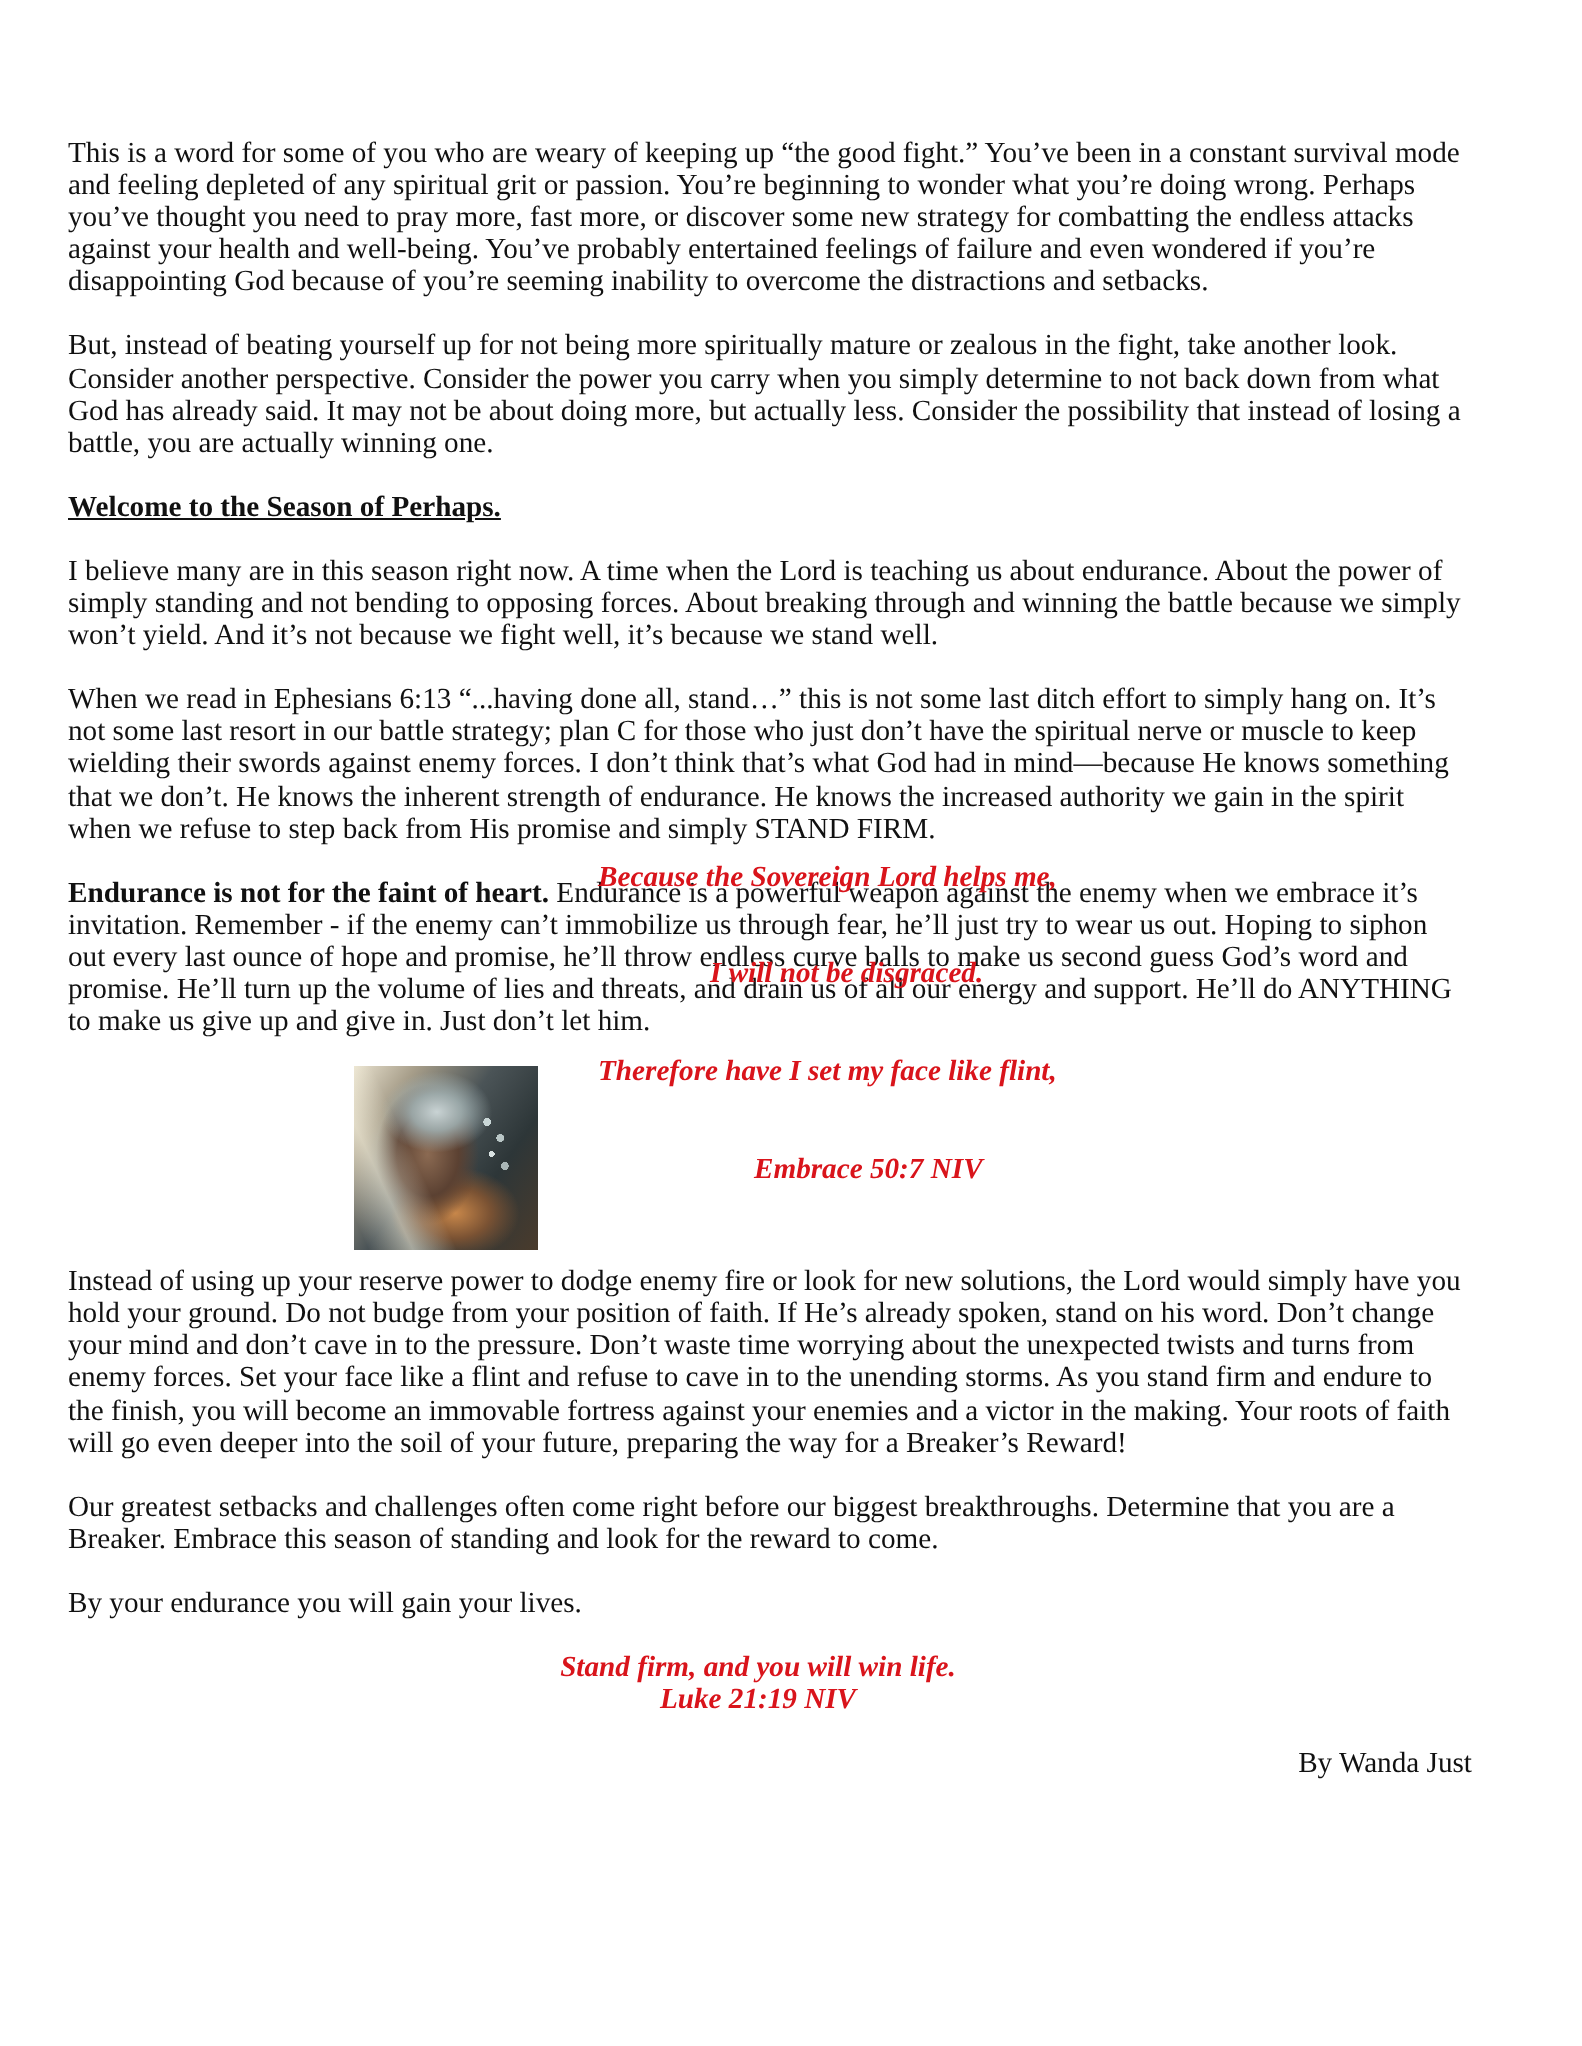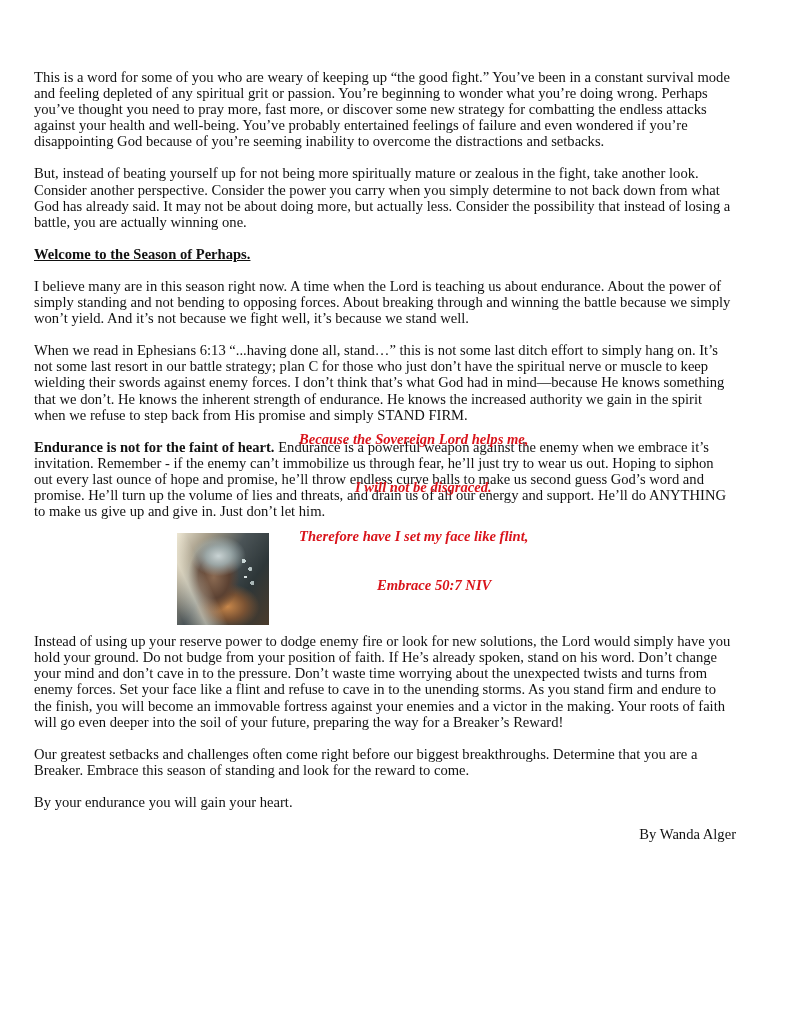--- a/index.html
+++ b/index.html
@@ -135,18 +135,22 @@
       <div class="q2">I will not be disgraced.</div>
       <div class="q3">Therefore have I set my face like flint,</div>
       <div class="q5">Embrace 50:7 NIV</div>
     </div>
   </div>
 
   <p>Instead of using up your reserve power to dodge enemy fire or look for new solutions, the Lord would simply have you hold your ground. Do not budge from your position of faith. If He’s already spoken, stand on his word. Don’t change your mind and don’t cave in to the pressure. Don’t waste time worrying about the unexpected twists and turns from enemy forces. Set your face like a flint and refuse to cave in to the unending storms. As you stand firm and endure to the finish, you will become an immovable fortress against your enemies and a victor in the making. Your roots of faith will go even deeper into the soil of your future, preparing the way for a Breaker’s Reward!</p>
 
   <p>Our greatest setbacks and challenges often come right before our biggest breakthroughs. Determine that you are a Breaker. Embrace this season of standing and look for the reward to come.</p>
 
-  <p>By your endurance you will gain your heart.</p>
+  <p>By your endurance you will gain your lives.</p>
 
+  <div class="closing-quote">
+    <div>Stand firm, and you will win life.</div>
+    <div>Luke 21:19 NIV</div>
+  </div>
 
-  <div class="byline">By Wanda Alger</div>
+  <div class="byline">By Wanda Just</div>
 
 </div>
 
 </body></html>

